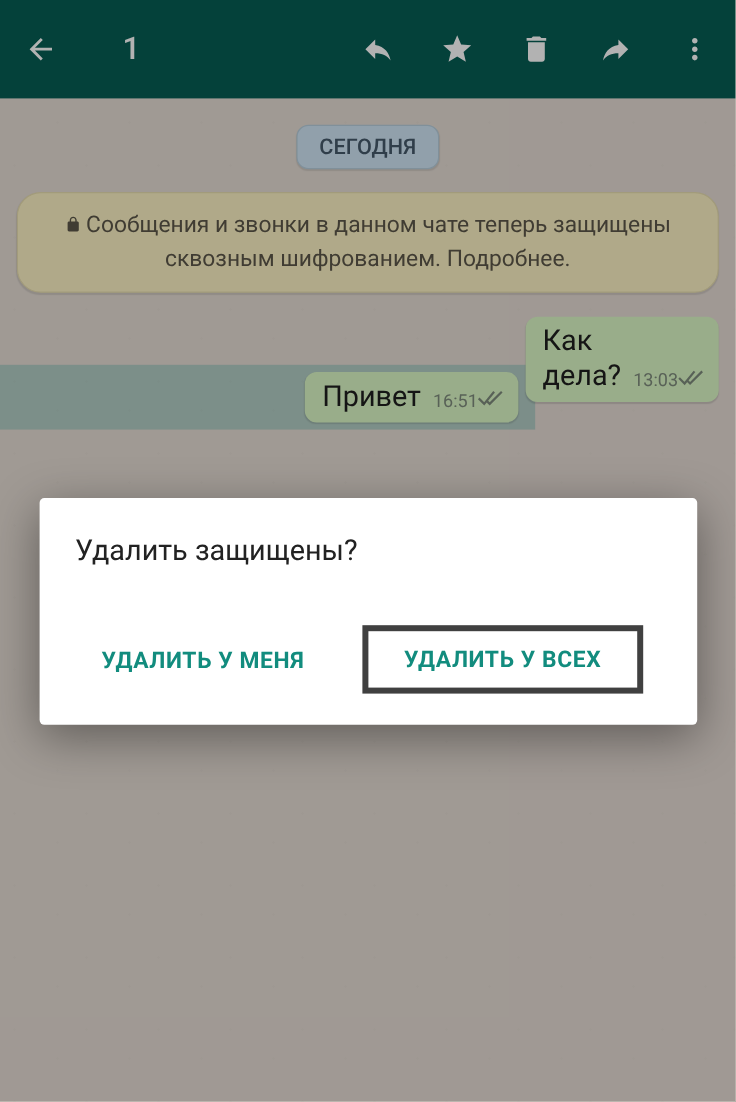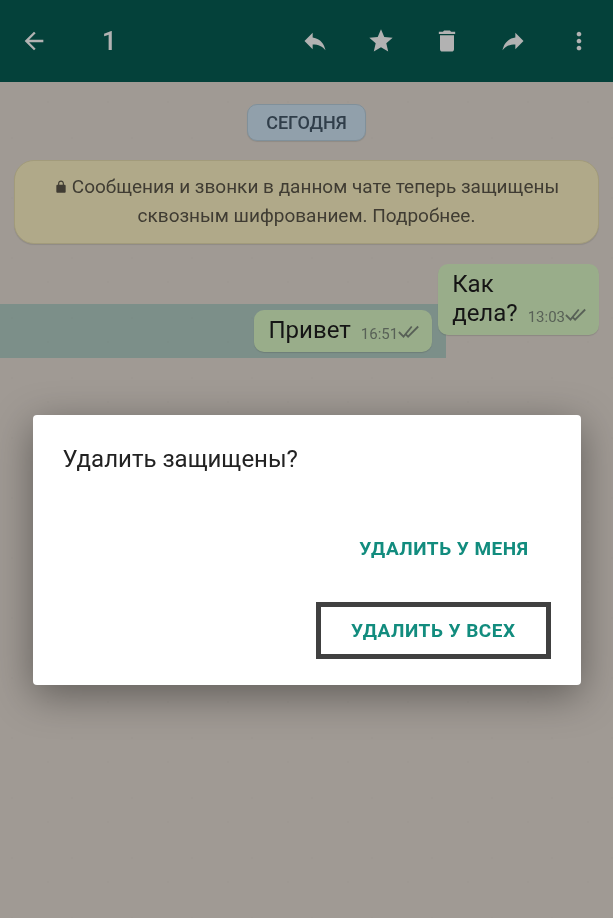--- a/index.html
+++ b/index.html
@@ -170,21 +170,21 @@
       padding: 30px 30px 26px 30px;
     }
     .dialog-title {
       font-size: 24px;
       color: #222;
       margin-bottom: 48px;
       font-weight: 400;
     }
     .dialog-actions {
       display: flex;
-      flex-direction: column;
+      flex-direction: row;
       align-items: flex-end;
       gap: 26px;
     }
     .dialog-btn {
       font-size: 19px;
       font-weight: 700;
       color: #128c7e;
       letter-spacing: 0.5px;
       padding: 16px 22px;
       cursor: pointer;

